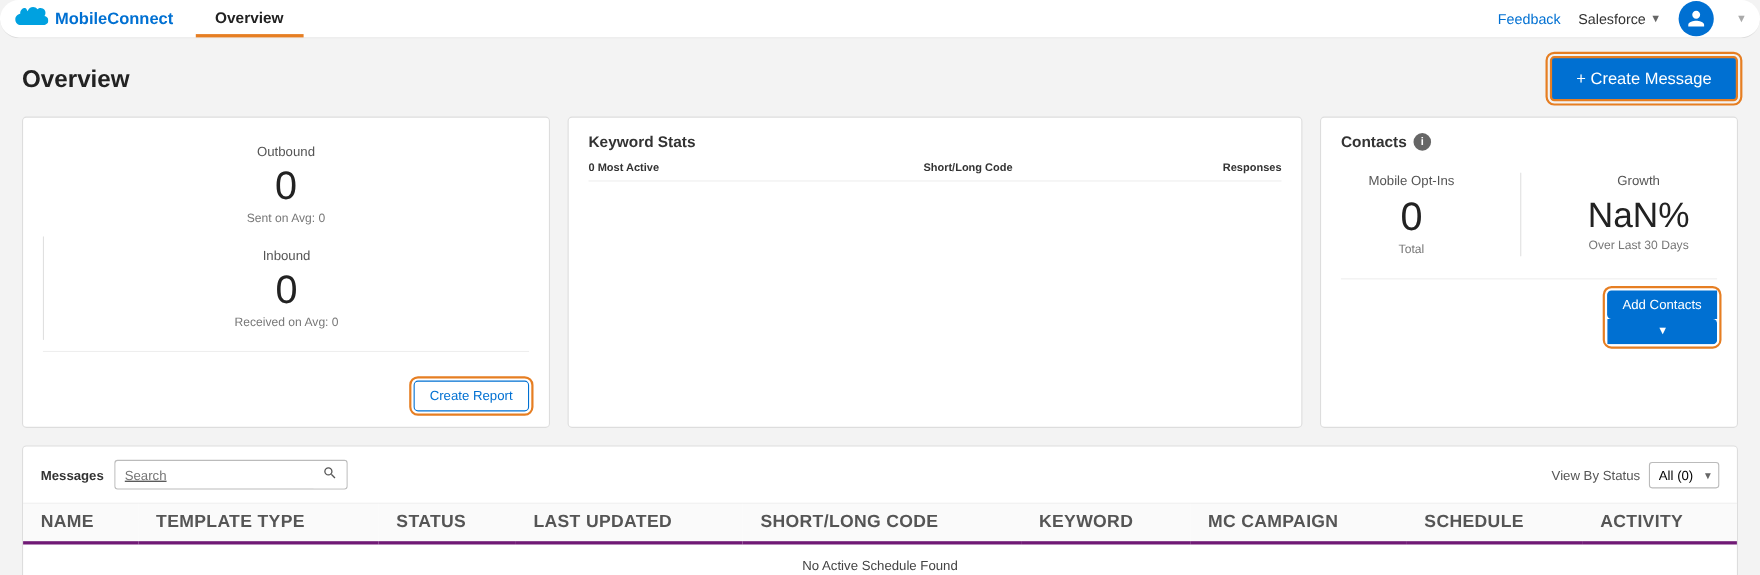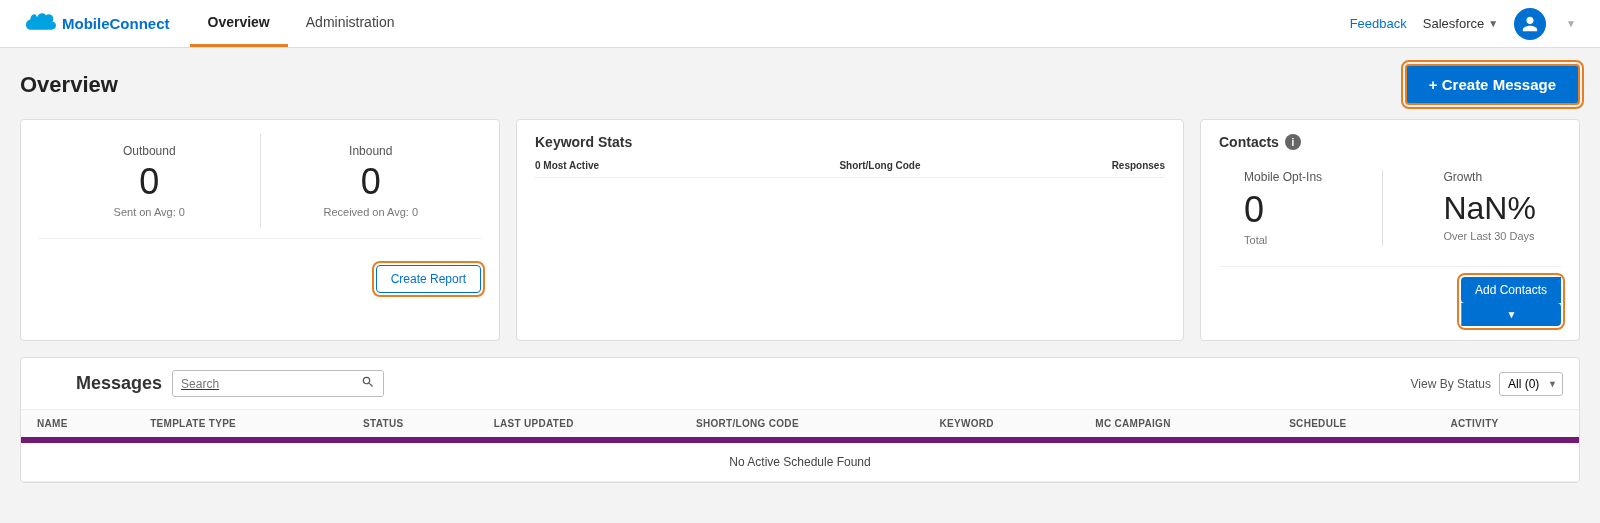--- a/index.html
+++ b/index.html
@@ -3,23 +3,24 @@
   <meta charset="utf-8">
   <style>
     * { box-sizing: border-box; margin: 0; padding: 0; }
     body { font-family: 'Salesforce Sans', Arial, sans-serif; font-size: 13px; background: #f3f3f3; color: #333; }
 
     
     .topnav {
       display: flex; align-items: center;
       background: #fff;
       border-bottom: 1px solid #ddd;
-      height: 48px;
-      padding: 0 24px;
+      height: 35px;
+      padding: 0 12px;
       position: relative;
+      border-radius: 19px;
     }
     .topnav-logo {
       display: flex; align-items: center; gap: 6px;
       margin-right: 20px;
     }
     .topnav-logo .sf-cloud {
       width: 32px; height: 22px;
     }
     .topnav-logo-text {
       font-size: 15px; font-weight: 600; color: #0070d2;
@@ -75,21 +76,21 @@
     .page-title {
       font-size: 22px; font-weight: 600; color: #222;
     }
     .btn-create-message {
       background: #0070d2;
       color: #fff;
       border: 2px solid #e67e22;
       border-radius: 4px;
       padding: 10px 22px;
       font-size: 15px;
-      font-weight: 700;
+      font-weight: 400;
       cursor: pointer;
       outline: 2px solid #e67e22;
       outline-offset: 2px;
     }
 
     
     .stats-row {
       display: flex; gap: 16px;
       margin-bottom: 16px;
     }
@@ -141,20 +142,21 @@
       content: '▼';
       font-size: 9px;
       position: absolute;
       right: 6px; top: 50%; transform: translateY(-50%);
       pointer-events: none; color: #666;
     }
 
     
     .msg-stats-body {
       display: flex;
+      flex-direction: column;
     }
     .msg-stat-col {
       flex: 1;
       display: flex; flex-direction: column; align-items: center;
       padding: 10px 0;
     }
     .msg-stat-col + .msg-stat-col {
       border-left: 1px solid #e0e0e0;
     }
     .stat-label {
@@ -195,21 +197,21 @@
     .kw-col-code { flex: 1; text-align: center; }
     .kw-col-resp { flex: 0 0 100px; text-align: right; }
 
     
     .contacts-body {
       display: flex; justify-content: space-around;
       align-items: flex-start;
       padding: 10px 0;
     }
     .contacts-col {
-      display: flex; flex-direction: column; 
+      display: flex; flex-direction: column; align-items: center;
     }
     .contacts-col-label {
       font-size: 12px; color: #555; margin-bottom: 8px;
     }
     .contacts-col-value {
       font-size: 36px; font-weight: 300; color: #222; line-height: 1;
     }
     .contacts-col-value-large {
       font-size: 32px; font-weight: 300; color: #222; line-height: 1;
     }
@@ -261,21 +263,21 @@
     }
     .messages-header {
       display: flex; align-items: center; justify-content: space-between;
       padding: 12px 16px;
       border-bottom: 1px solid #eee;
     }
     .messages-title-area {
       display: flex; align-items: center; gap: 10px;
     }
     .messages-title {
-      font-size: 18px; font-weight: 600; color: #333; margin-left: 39px;
+      font-size: 12px; font-weight: 600; color: #333;
     }
     .search-box {
       display: flex; align-items: center;
       border: 1px solid #bbb;
       border-radius: 3px;
       overflow: hidden;
       background: #fff;
       text-decoration: underline;
     }
     .search-input {
@@ -318,25 +320,25 @@
       pointer-events: none; color: #666;
     }
 
     
     .messages-table {
       width: 100%;
       border-collapse: collapse;
     }
     .messages-table th {
       text-align: left;
-      font-size: 10px;
+      font-size: 16px;
       font-weight: 700;
       color: #555;
       padding: 8px 16px;
-      border-bottom: 6px solid #701a75;
+      border-bottom: 3px solid #701a75;
       background: #fafafa;
       text-transform: uppercase;
       letter-spacing: 0.3px;
     }
     .messages-table td {
       padding: 12px 16px;
       font-size: 12px;
       color: #444;
       border-bottom: 1px solid #eee;
       text-align: center;
@@ -351,21 +353,20 @@
 <nav class="topnav">
   <div class="topnav-logo">
 
     <svg class="sf-cloud" viewBox="0 0 50 34" fill="none" xmlns="http://www.w3.org/2000/svg">
       <path d="M20.5 6.5C22.3-0.2 30.5-1.8 34.5 3.5C36.5 1.5 39.5 1 42 2.5C46 4.5 47 9.5 44.5 13C47.5 13.5 50 16 50 19.5C50 23.5 46.5 26 43 26H11C6.5 26 3 22.5 3 18C3 14 6 10.5 10 10C9.5 5 13.5 1.5 17.5 2C18.5 2 19.5 4 20.5 6.5Z" fill="#00A1E0"></path>
     </svg>
     <span class="topnav-logo-text">MobileConnect</span>
   </div>
   <div class="topnav-tabs">
     <a class="topnav-tab active">Overview</a>
-    <a class="topnav-tab">Administration</a>
   </div>
   <div class="topnav-right">
     <a class="topnav-feedback">Feedback</a>
     <div class="topnav-salesforce">
       <span>Salesforce</span>
       <span class="topnav-caret">▼</span>
     </div>
     <div class="topnav-avatar">
       <svg width="18" height="18" viewBox="0 0 24 24" fill="white">
         <path d="M12 12c2.7 0 4.8-2.1 4.8-4.8S14.7 2.4 12 2.4 7.2 4.5 7.2 7.2 9.3 12 12 12zm0 2.4c-3.2 0-9.6 1.6-9.6 4.8v2.4h19.2v-2.4c0-3.2-6.4-4.8-9.6-4.8z"></path>

